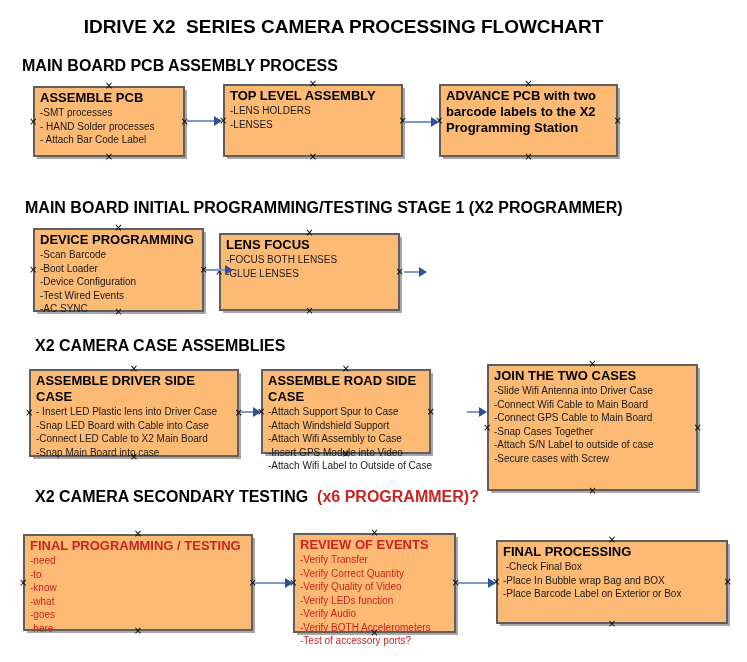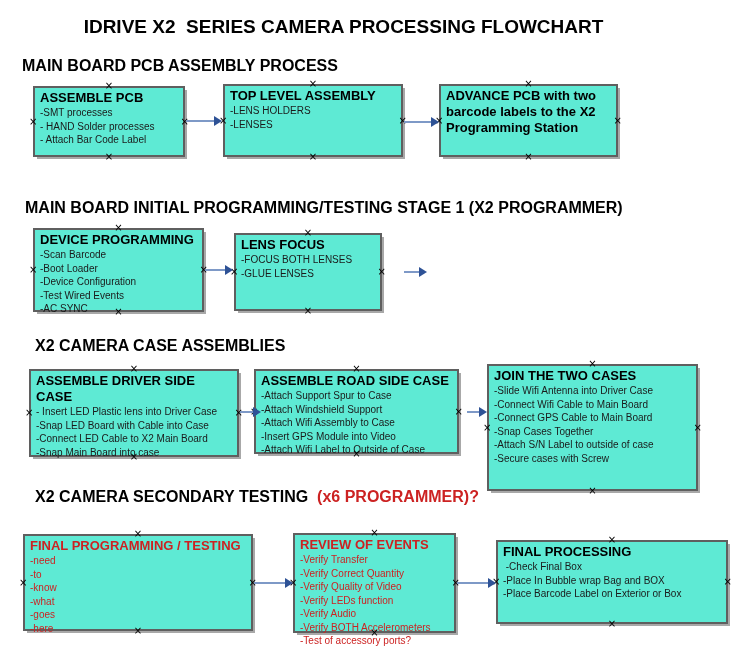--- a/index.html
+++ b/index.html
@@ -13,21 +13,21 @@
     font-size:19px;font-weight:bold;letter-spacing:0px;color:#000;
     white-space:pre-wrap;
     margin-left:28px;
   }
   .sec-heading{
     position:absolute;font-size:16px;font-weight:bold;color:#000;
     white-space:pre;
   }
   .sec-heading .red-part{color:#cc2222;}
   .fbox{
-    position:absolute;background:#5eead4;border:2px solid #5f5f5f;
+    position:absolute;background:#fdba74;border:2px solid #5f5f5f;
     box-shadow:3px 3px 0 -1px #a8a8a8;
     padding:2px 4px 0 5px;box-sizing:border-box;overflow:visible;
   }
   .btitle{
     font-size:13px;font-weight:bold;line-height:16px;color:#000;
     white-space:pre-wrap;
   }
   .bi{
     font-size:10px;line-height:13.5px;color:#1a1a1a;white-space:pre;
   }
@@ -102,21 +102,21 @@
     <div class="btitle">DEVICE PROGRAMMING</div>
     <div class="bitems">
         <div class="bi">-Scan Barcode</div>
         <div class="bi">-Boot Loader</div>
         <div class="bi">-Device Configuration</div>
         <div class="bi">-Test Wired Events</div>
         <div class="bi">-AC SYNC</div>
       </div>
   </div>
 
-  <div class="fbox" style="left:234px;top:233px;width:148px;height:78px">
+  <div class="fbox" style="left:219px;top:233px;width:181px;height:78px">
     <span class="hd top"></span>
     <span class="hd bottom"></span>
     <span class="hd left"></span>
     <span class="hd right"></span>
     <div class="btitle">LENS FOCUS</div>
     <div class="bitems">
         <div class="bi">-FOCUS BOTH LENSES</div>
         <div class="bi">-GLUE LENSES</div>
       </div>
   </div>
@@ -131,21 +131,21 @@
     <span class="hd right"></span>
     <div class="btitle">ASSEMBLE DRIVER SIDE CASE</div>
     <div class="bitems">
         <div class="bi">- Insert LED Plastic lens into Driver Case</div>
         <div class="bi">-Snap LED Board with Cable into Case</div>
         <div class="bi">-Connect LED Cable to X2 Main Board</div>
         <div class="bi">-Snap Main Board into case</div>
       </div>
   </div>
 
-  <div class="fbox" style="left:254px;top:369px;width:205px;height:85px">
+  <div class="fbox" style="left:261px;top:369px;width:170px;height:85px">
     <span class="hd top"></span>
     <span class="hd bottom"></span>
     <span class="hd left"></span>
     <span class="hd right"></span>
     <div class="btitle">ASSEMBLE ROAD SIDE CASE</div>
     <div class="bitems">
         <div class="bi">-Attach Support Spur to Case</div>
         <div class="bi">-Attach Windshield Support</div>
         <div class="bi">-Attach Wifi Assembly to Case</div>
         <div class="bi">-Insert GPS Module into Video</div>

